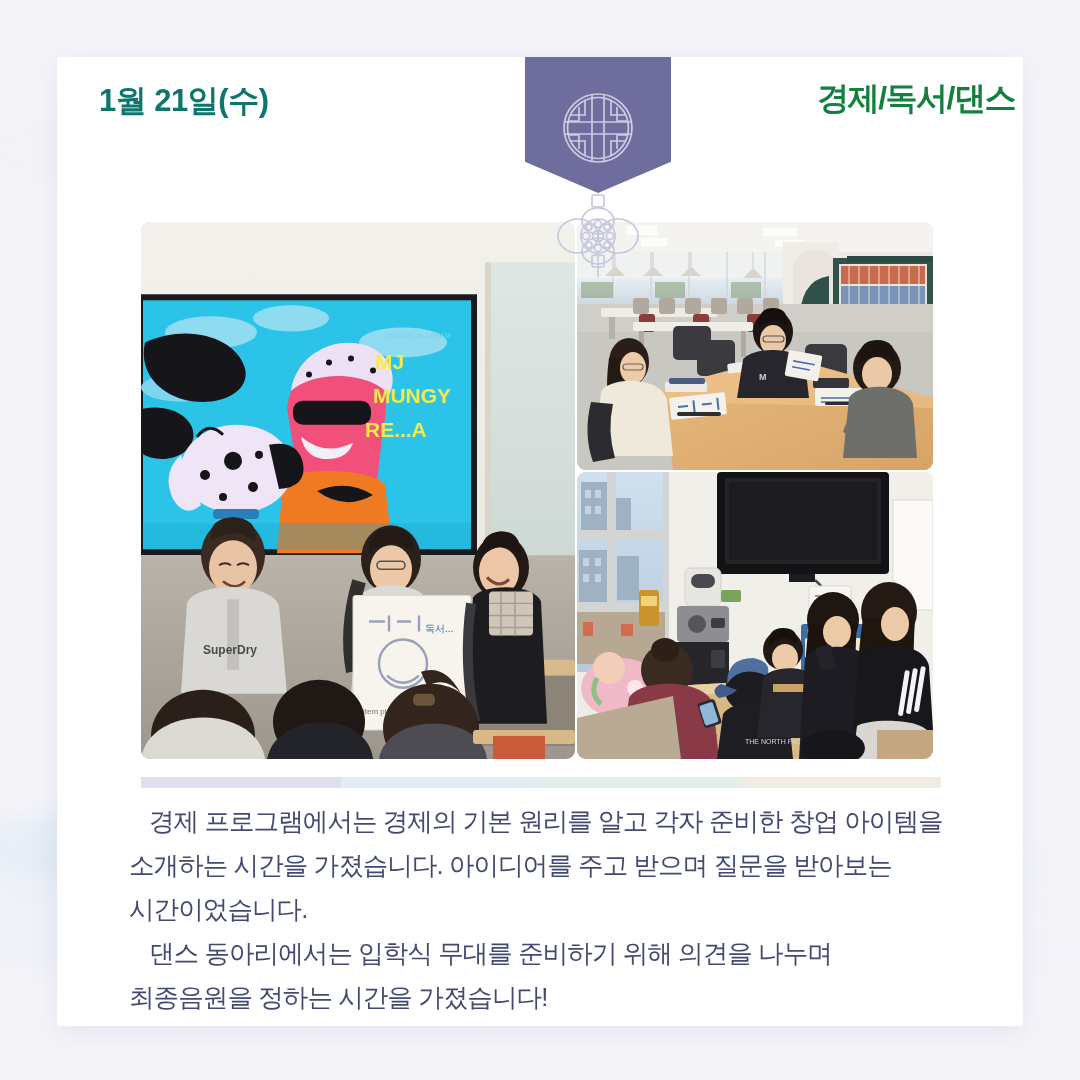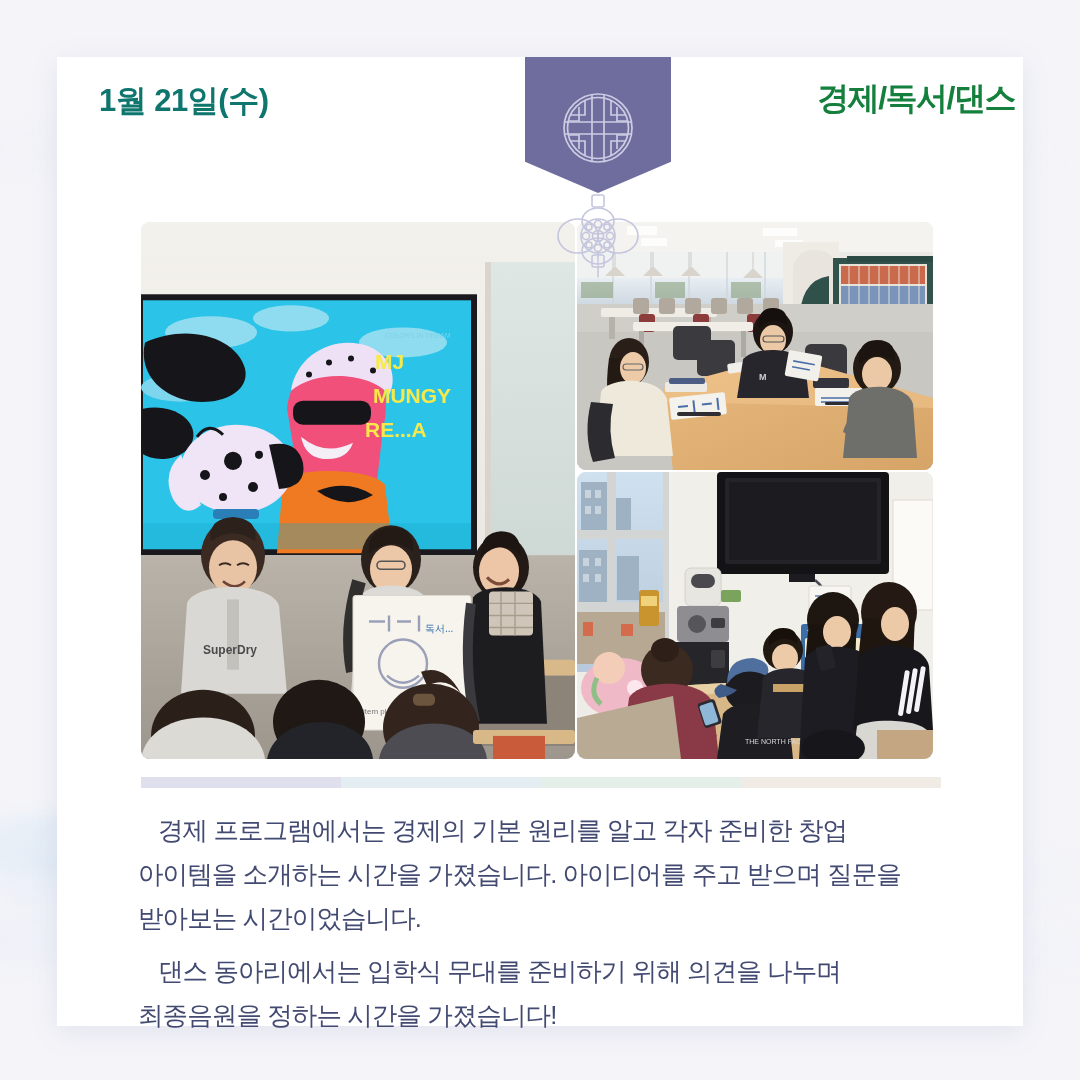--- a/index.html
+++ b/index.html
@@ -190,21 +190,21 @@
     position: absolute;
     left: 72px;
     top: 742px;
     width: 830px;
     font-size: 25.5px;
     line-height: 1.73;
     letter-spacing: -0.9px;
     color: #434a72;
     word-break: keep-all;
   }
-  .body-text p { margin: 9px; text-indent: 20px; }
+  .body-text p { margin: 0; text-indent: 20px; }
 </style>
 </head>
 <body>
 
 <div class="bg-waves">
   <div class="wave wave-4"></div>
   <div class="wave wave-1"></div>
   <div class="wave wave-2"></div>
   <div class="wave wave-3"></div>
 </div>

